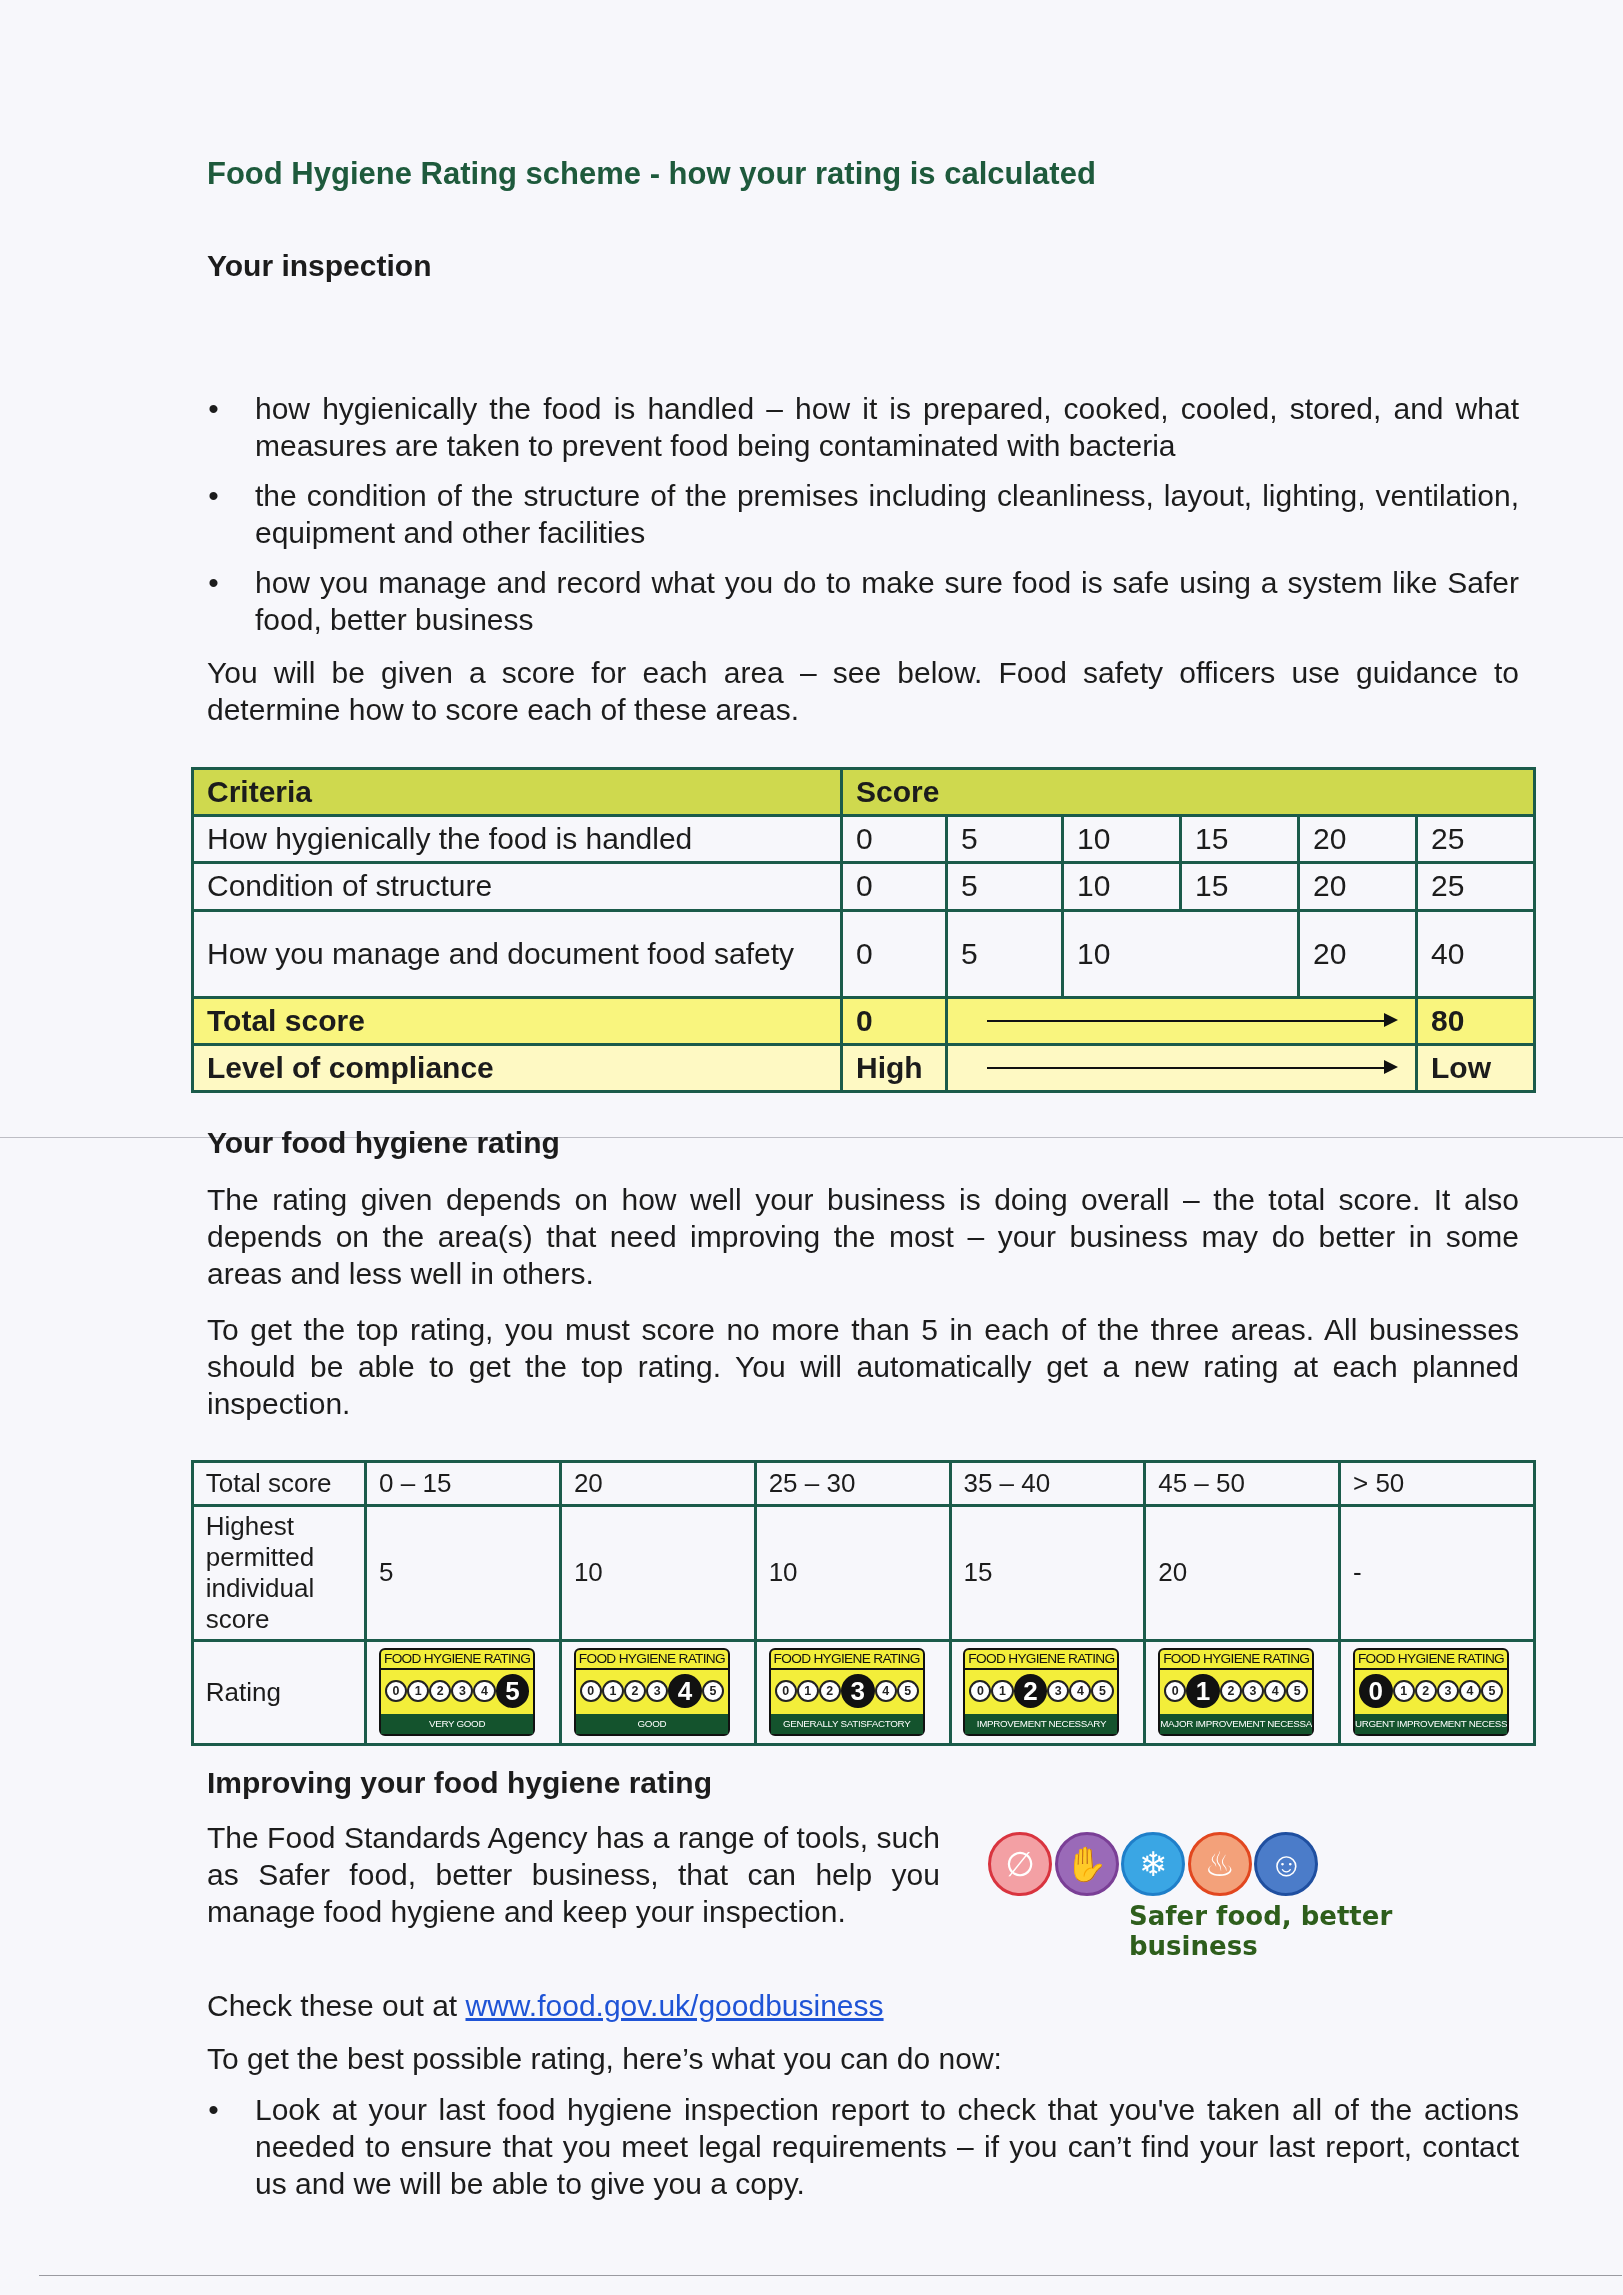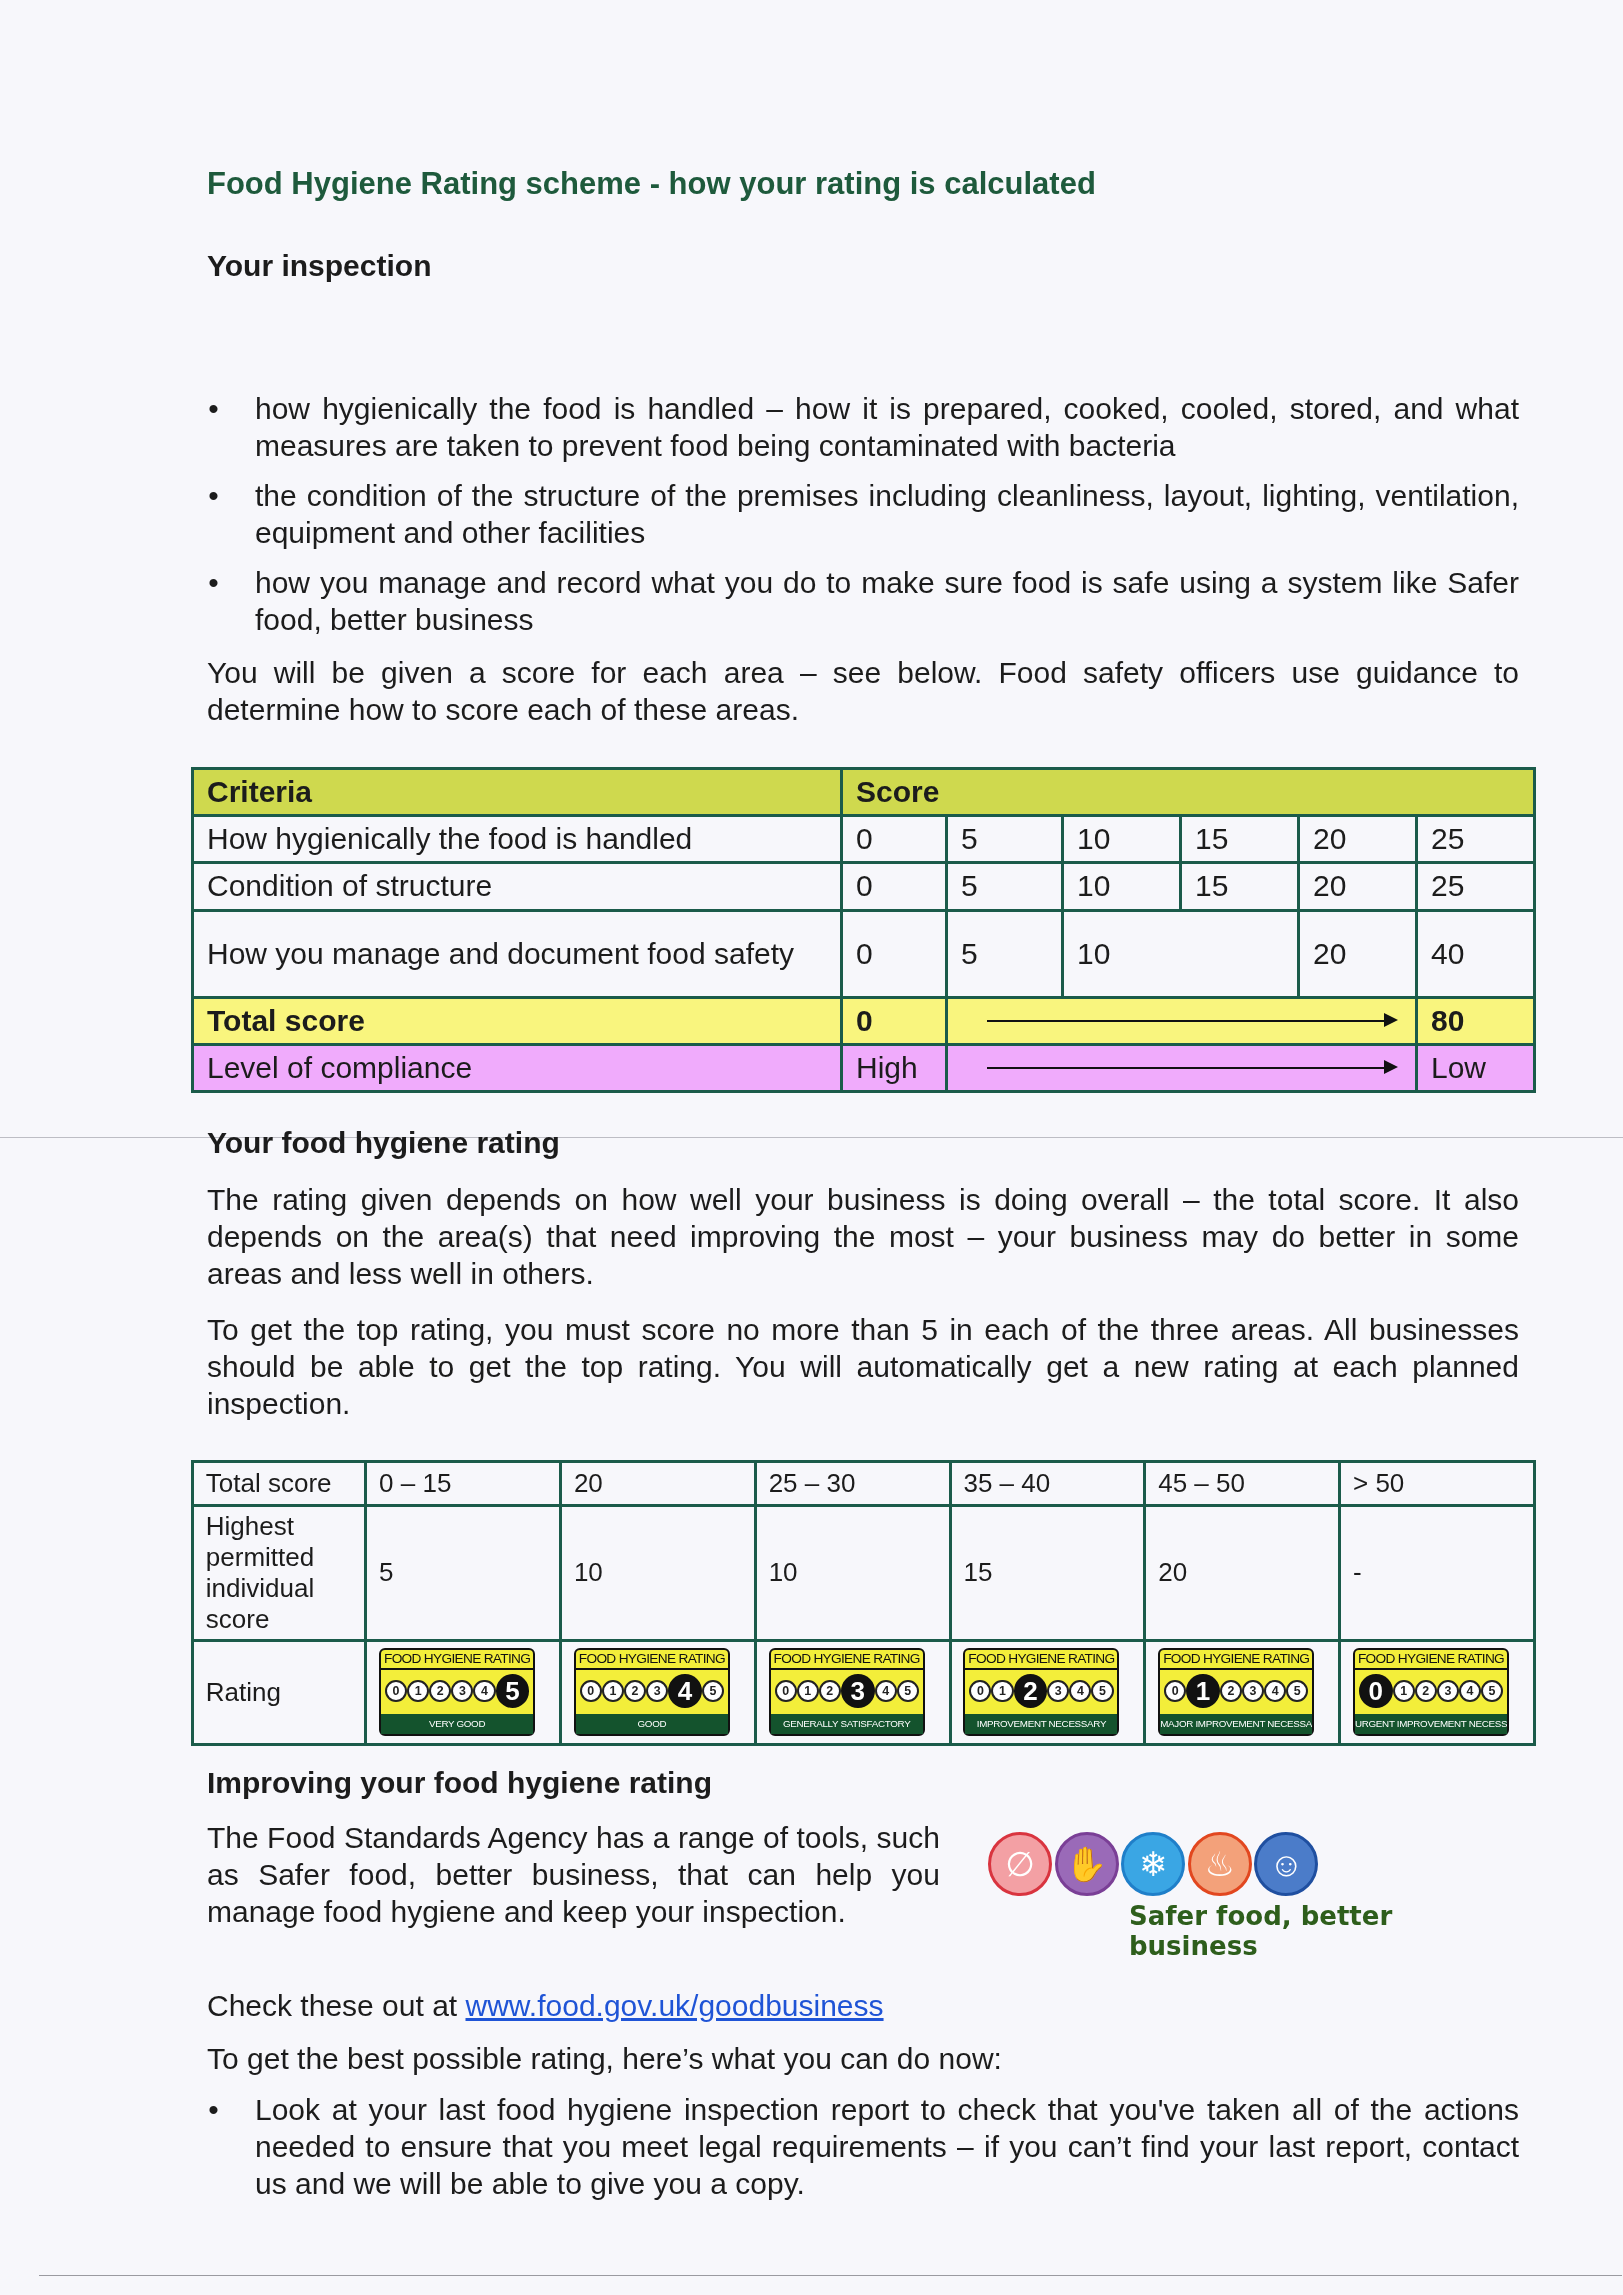--- a/index.html
+++ b/index.html
@@ -4,34 +4,34 @@
 <style>
   html, body { margin:0; padding:0; }
   body {
     width:1623px; height:2295px; position:relative; overflow:hidden;
     background:#f7f7fb;
     font-family:"Liberation Sans", sans-serif; color:#1c1c1c;
   }
   .page { position:absolute; left:0; top:0; width:1623px; height:2295px; }
   .crease { position:absolute; left:0; top:1137px; width:1623px; height:1.3px; background:#bdbdc4; }
   .crease2 { position:absolute; left:39px; top:2275px; width:1583px; height:1.3px; background:#9a9aa0; }
-  .title { position:absolute; left:207px; top:166px; font-size:31px; font-weight:bold; color:#1e5a3c; }
+  .title { position:absolute; left:207px; top:156px; font-size:31px; font-weight:bold; color:#1e5a3c; }
   h2 { position:absolute; left:207px; margin:0; font-size:30px; font-weight:bold; color:#1c1c1c; }
   p.body { position:absolute; left:207px; width:1312px; margin:0; font-size:30px; line-height:37px; text-align:justify; }
   ul.bullets { position:absolute; left:207px; width:1312px; margin:0; padding:0; list-style:none; }
   ul.bullets li { position:relative; padding-left:48px; font-size:30px; line-height:37px; text-align:justify; margin-bottom:13px; }
   ul.bullets li .dot { position:absolute; left:1.3px; top:0; font-size:30px; }
 
   
   table { border-collapse:collapse; position:absolute;padding-left:21px; }
   .t1 { left:191px; top:767px; width:1345px; }
   .t1 td { border:3.3px solid #1b5b4a; font-size:30px; padding:2.6px 13px; height:39px; vertical-align:middle; }
   .t1 .hdr td { background:#cfd94e; font-weight:bold; }
   .t1 .tot td { background:#f9f57e; font-weight:bold; }
-  .t1 .cmp td { background:#f0abfc; font-weight:normal; }
+  .t1 .cmp td { background:#fef9c3; font-weight:bold; }
   .t1 .tall td { height:79px; }
   .arrow { position:relative; height:2.6px; background:#111; margin:0 15.7px 0 26px; }
   .arrow:after { content:""; position:absolute; right:-11.8px; top:-6.5px; border-left:14.4px solid #111; border-top:7.9px solid transparent; border-bottom:7.9px solid transparent; }
 
   
   .t2 { left:191px; top:1460px; width:1345px; }
   .t2 td { border:3.3px solid #1b5b4a; font-size:26px; padding:3.9px 11.8px; vertical-align:middle; }
   .t2 .r1 td { height:33px; }
   .t2 .r2 td { height:122px; line-height:31px; }
   .t2 .r3 td { height:79px; }

